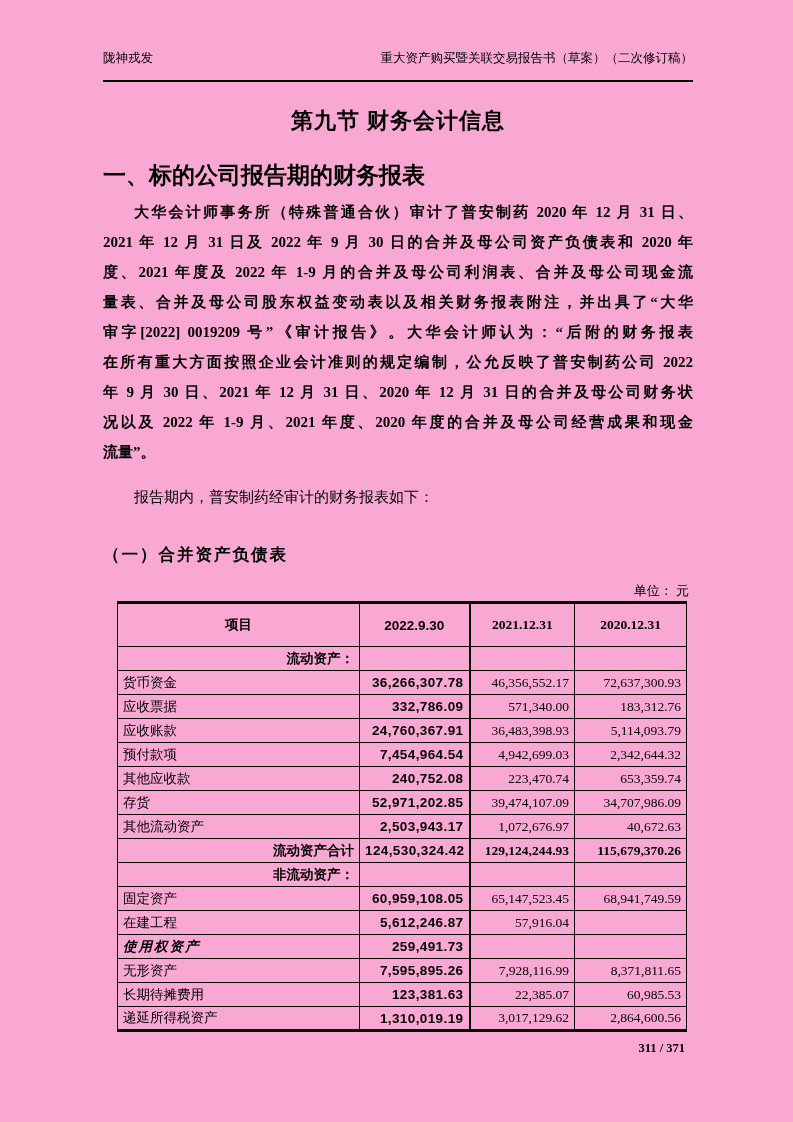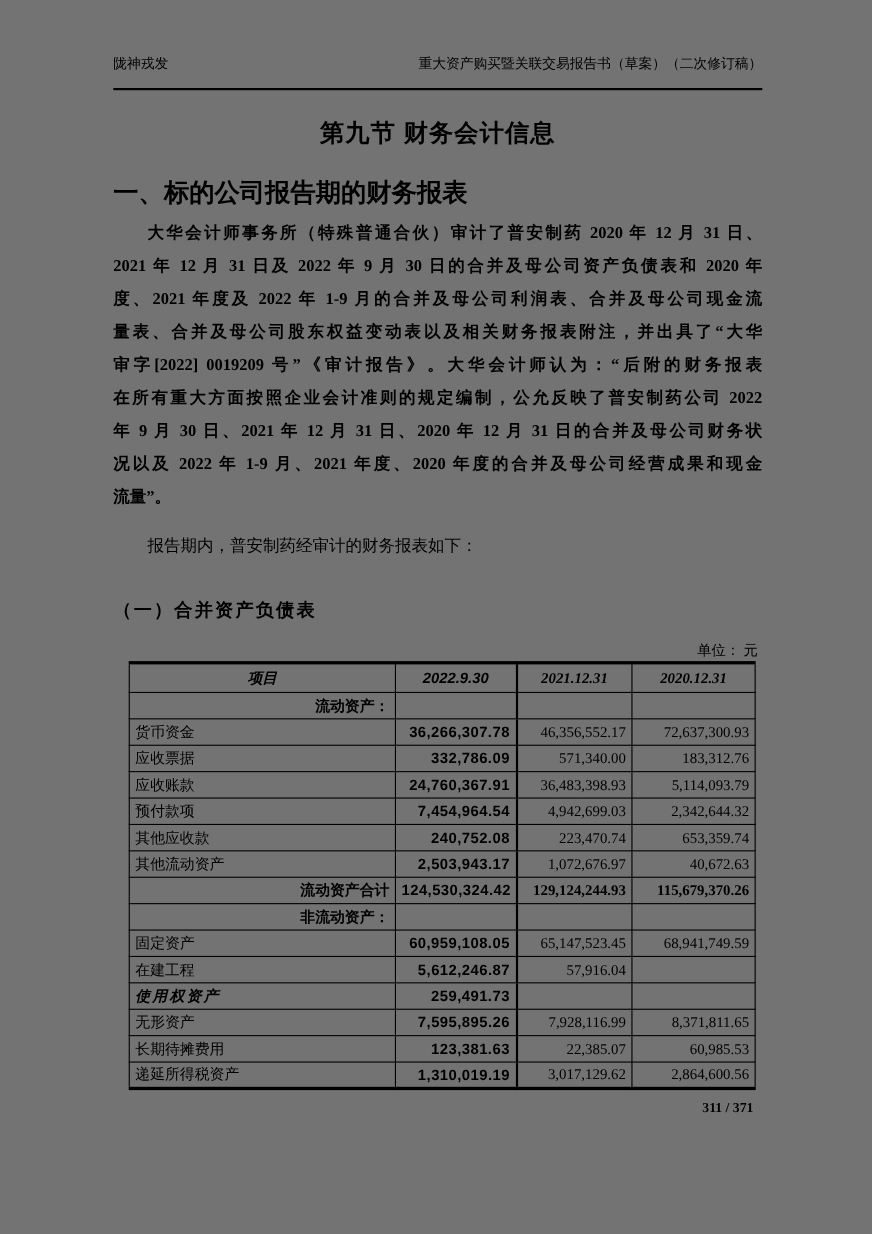--- a/index.html
+++ b/index.html
@@ -1,21 +1,21 @@
 <!DOCTYPE html>
 <html><head>
 <meta charset="utf-8">
 <style>
   * { margin:0; padding:0; box-sizing:border-box; }
   html,body { background:#e8e8e8; }
   .page {
     position:relative;
     width:793px; height:1122px;
     margin:0 auto;
-    background:#737373;
+    background:#f9a8d4;
     color:#000000;
     font-family:"Liberation Serif","DejaVu Serif",serif;
     padding:50px 100px 0 103px;
     overflow:hidden;
   }
   
   .doc-header {
     display:flex; justify-content:space-between; align-items:flex-end;
     font-size:12.5px; line-height:16px;
     border-bottom:2px solid #000;
@@ -72,21 +72,21 @@
   }
   table.bs col.c1 { width:242px; }
   table.bs col.c2 { width:110px; }
   table.bs col.c3 { width:105px; }
   table.bs col.c4 { width:112px; }
   table.bs th, table.bs td {
     border:1px solid #000;
     height:24px; padding:0 5px;
     overflow:hidden; white-space:nowrap;
   }
-  table.bs th { height:27px; font-weight:bold; text-align:center;font-style:italic; }
+  table.bs th { height:44px; font-weight:bold; text-align:center; }
   th.h-current { font-family:"Liberation Sans","DejaVu Sans",sans-serif; }
   table.bs td.lab { text-align:left; }
   table.bs td.num { text-align:right; }
   
   table.bs td.cur, table.bs th.h-current {
     border-right:2px solid #000;
   }
   table.bs td.cur {
     font-family:"Liberation Sans","DejaVu Sans",sans-serif;
     font-weight:bold; letter-spacing:0.4px;
@@ -182,20 +182,26 @@
         <td class="num">4,942,699.03</td>
         <td class="num">2,342,644.32</td>
       </tr>
       <tr>
         <td class="lab">其他应收款</td>
         <td class="num cur">240,752.08</td>
         <td class="num">223,470.74</td>
         <td class="num">653,359.74</td>
       </tr>
       <tr>
+        <td class="lab">存货</td>
+        <td class="num cur">52,971,202.85</td>
+        <td class="num">39,474,107.09</td>
+        <td class="num">34,707,986.09</td>
+      </tr>
+      <tr>
         <td class="lab">其他流动资产</td>
         <td class="num cur">2,503,943.17</td>
         <td class="num">1,072,676.97</td>
         <td class="num">40,672.63</td>
       </tr>
       <tr class="total">
         <td class="lab">流动资产合计</td>
         <td class="num cur">124,530,324.42</td>
         <td class="num">129,124,244.93</td>
         <td class="num">115,679,370.26</td>

